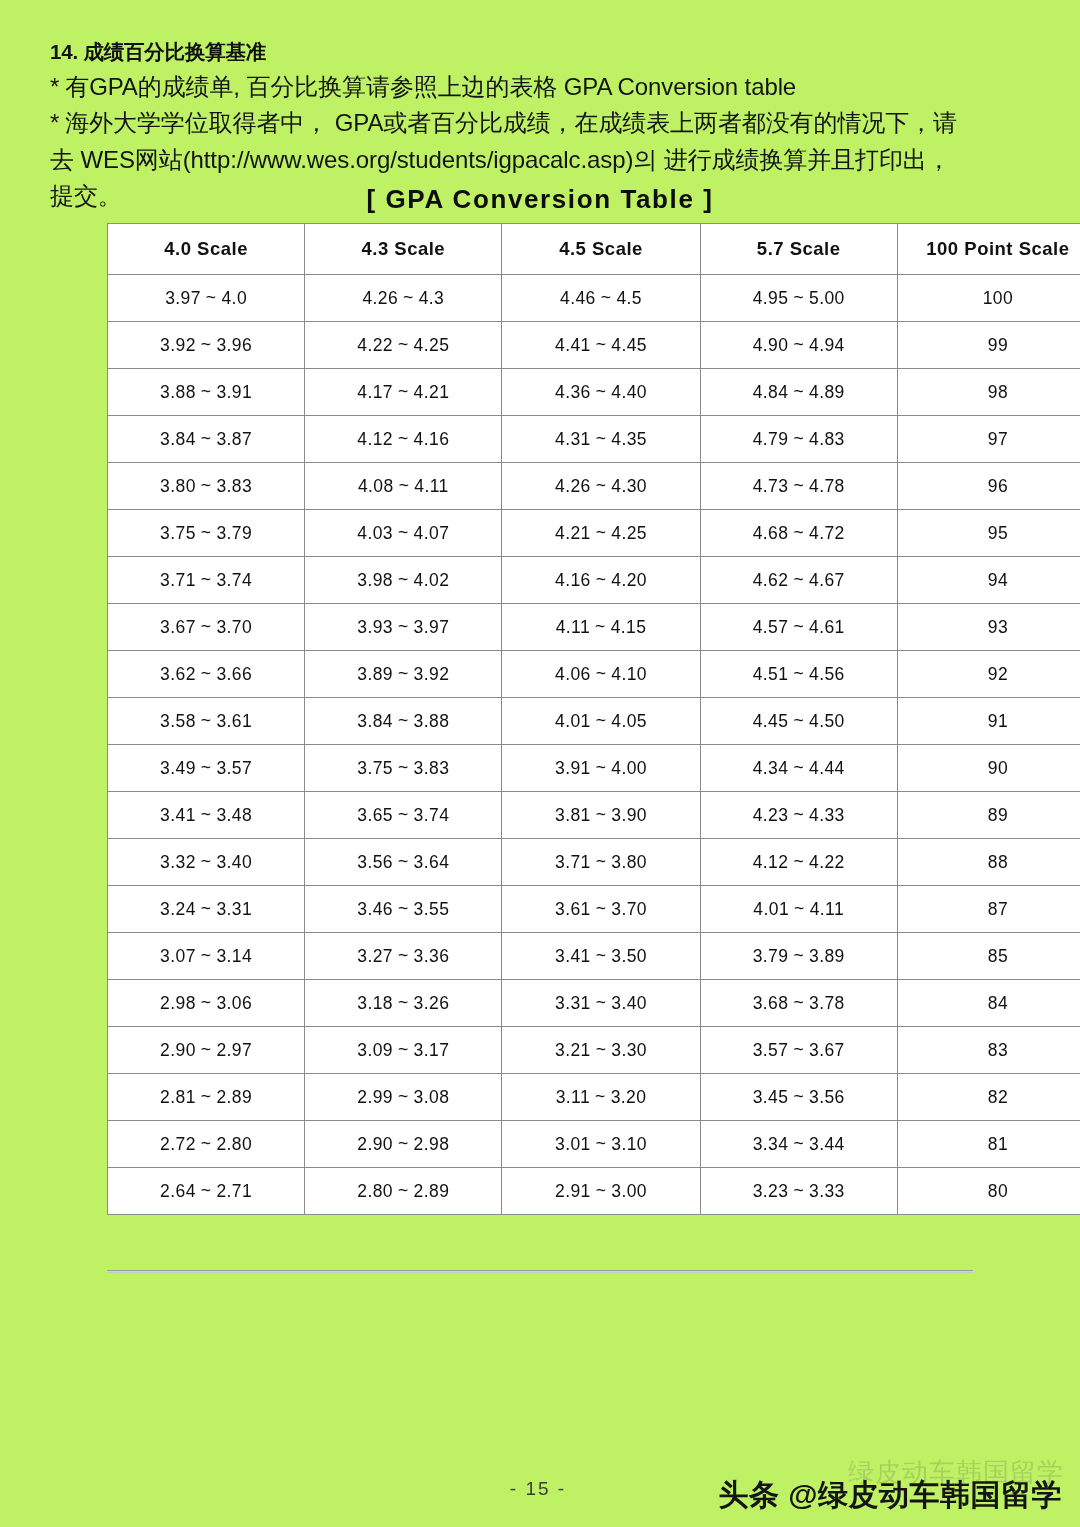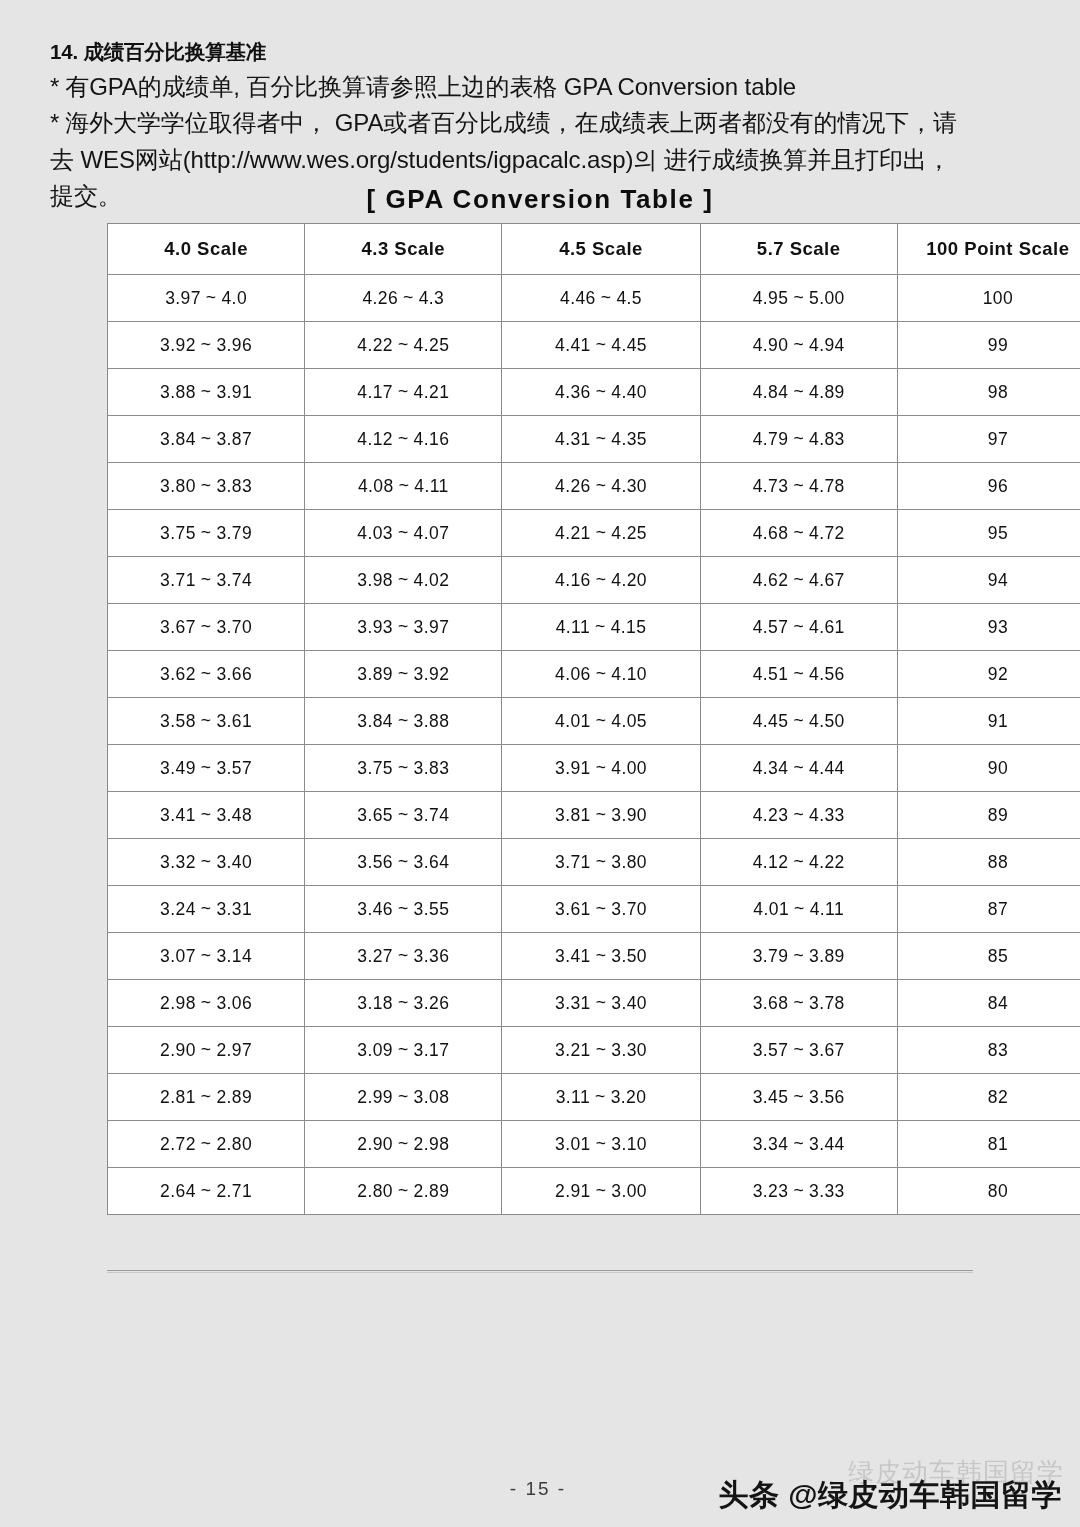--- a/index.html
+++ b/index.html
@@ -13,21 +13,21 @@
     height: 1527px;
     position: relative;
     font-family: "Liberation Sans", "DejaVu Sans", sans-serif;
     color: #1a1a1a;
     overflow: hidden;
   }
 
   .page {
     position: absolute;
     inset: 0;
-    background: #e5e5e5;
+    background: #bef264;
   }
 
   
   .intro {
     position: absolute;
     left: 50px;
     top: 38px;
     width: 920px;
   }
   .section-heading {

